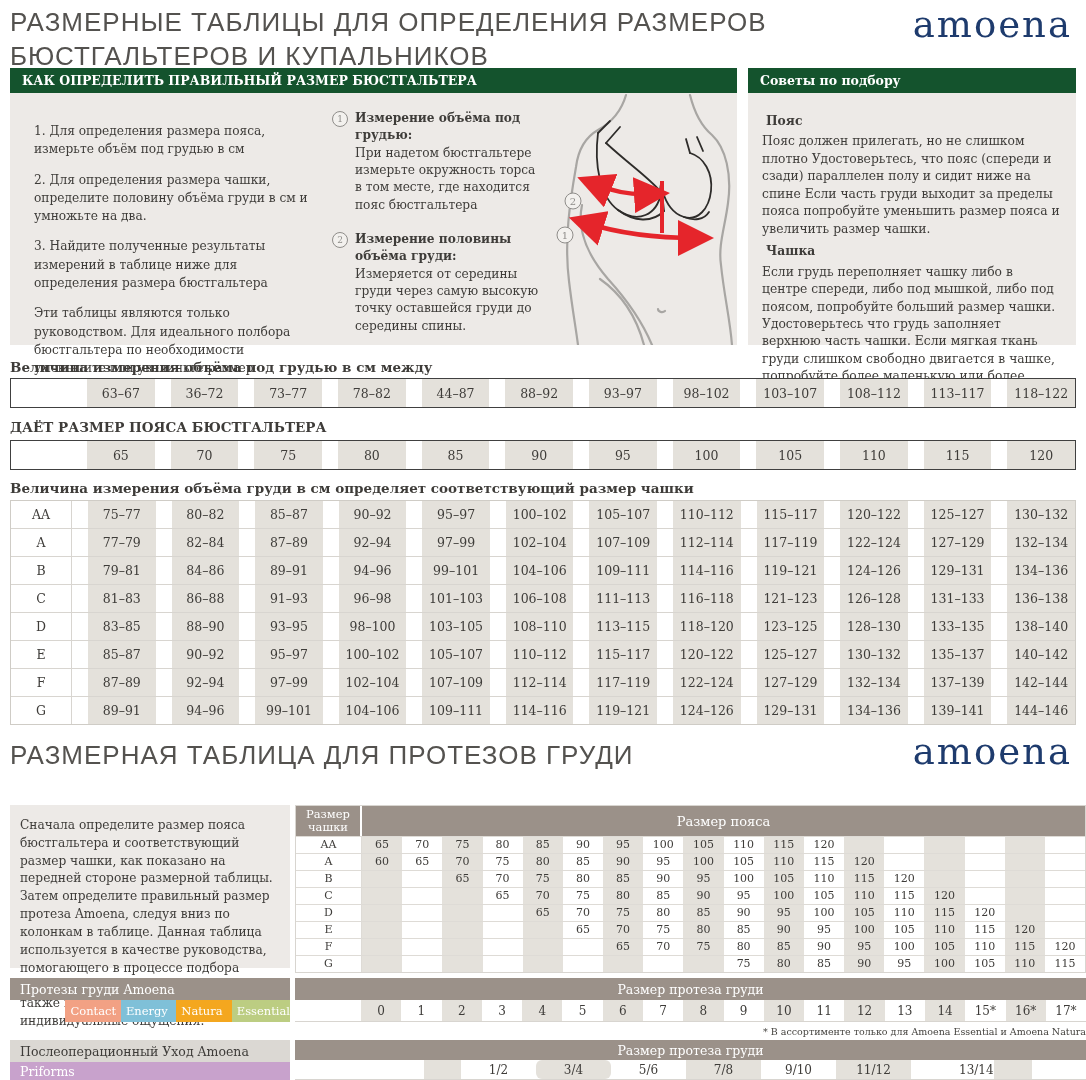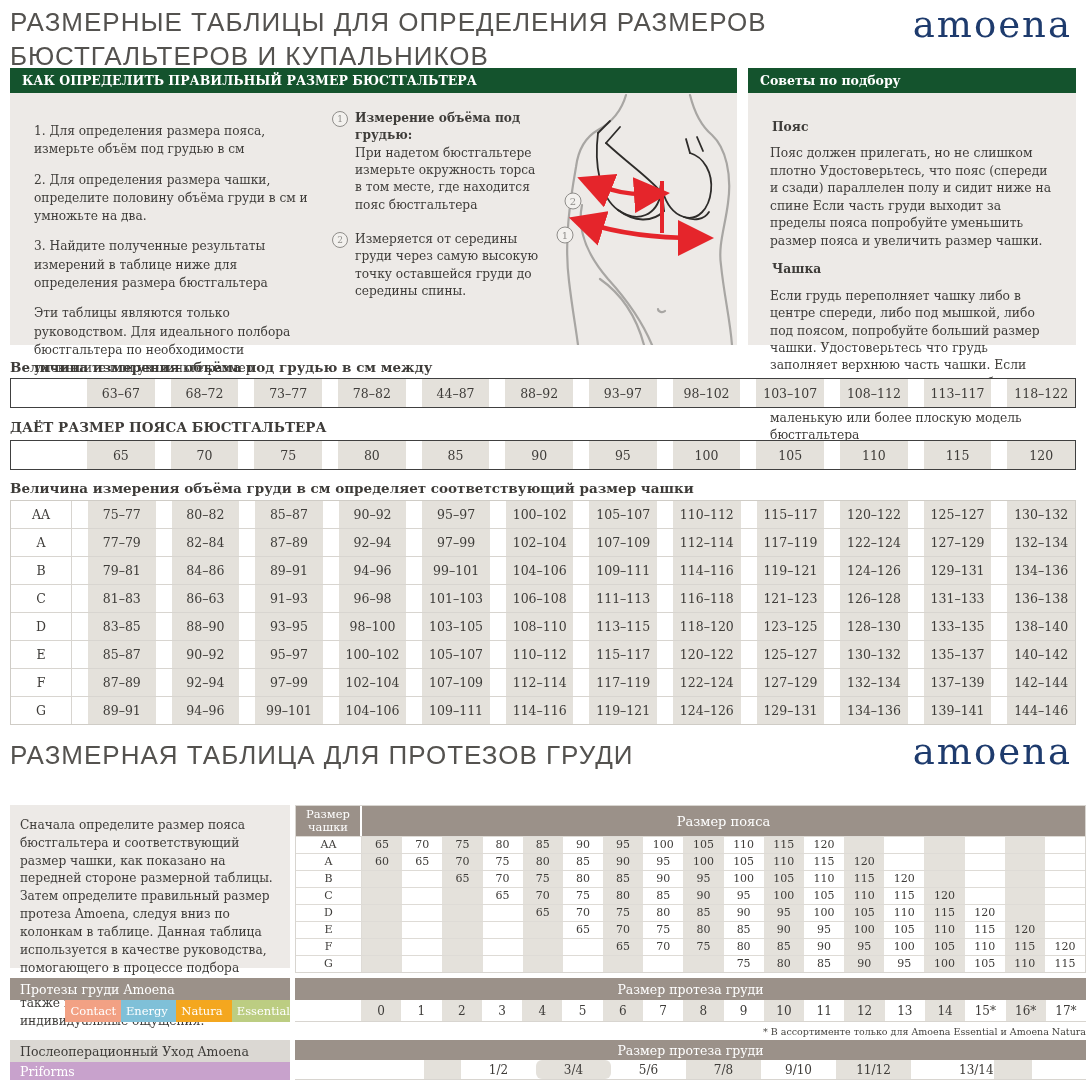--- a/index.html
+++ b/index.html
@@ -17,22 +17,22 @@
 
   .hdr-bar{background:#14532d;color:#fff;font-weight:bold;font-size:12.5px;
            display:flex;align-items:center;padding:0 12px;box-sizing:border-box;height:25px}
   #howto-hdr{left:10px;top:68px;width:727px}
   #tips-hdr{left:748px;top:68px;width:328px}
 
   .panel{background:#edeae7;box-sizing:border-box}
   #howto-panel{left:10px;top:93px;width:727px;height:252px}
   #tips-panel{left:748px;top:93px;width:328px;height:252px;padding:15px 14px;
               font-size:12.3px;line-height:1.42}
-  .tip-h{font-weight:bold;margin:10px}
-  .tip-p{margin:8px}
+  .tip-h{font-weight:bold;margin:4px}
+  .tip-p{margin:0}
 
   #howto-steps{position:absolute;left:12px;top:17px;width:302px;font-size:12.2px;line-height:1.5}
   #howto-steps p{margin:12px}
   #howto-note{margin-top:0}
   #howto-measures{position:absolute;left:322px;top:17px;width:212px;font-size:12.2px;line-height:1.42}
   .m-item{position:relative;padding-left:23px;margin-bottom:17px}
   .m-num{position:absolute;left:0;top:1px;width:14px;height:14px;border:1px solid #8f8d8a;
          border-radius:50%;color:#8f8d8a;font-size:9px;display:flex;align-items:center;
          justify-content:center;background:#f3f1ee}
   .m-title{font-weight:bold}
@@ -111,20 +111,21 @@
       <p id="howto-note">Эти таблицы являются только руководством. Для идеального полбора бюстгальтера по необходимости уменьшите или увеличьте размер</p>
     </div>
   <div id="howto-measures">
       <div class="m-item">
         <span class="m-num">1</span>
         <div class="m-title">Измерение объёма под грудью:</div>
         <div class="m-text">При надетом бюстгальтере измерьте окружность торса в том месте, где находится пояс бюстгальтера</div>
       </div>
       <div class="m-item">
         <span class="m-num">2</span>
+        <div class="m-title">Измерение половины объёма груди:</div>
         <div class="m-text">Измеряется от середины груди через самую высокую точку оставшейся груди до середины спины.</div>
       </div>
     </div>
   <div id="figure-box">
     <svg width="197" height="252" viewBox="0 0 197 252">
       <defs>
         <marker id="ah" markerWidth="8" markerHeight="8" refX="4" refY="4" orient="auto-start-reverse">
           <path d="M0,0 L8,4 L0,8 Z" fill="#e5252b"></path>
         </marker>
       </defs>
@@ -166,21 +167,21 @@
   <p class="tip-h">Пояс</p>
   <p class="tip-p">Пояс должен прилегать, но не слишком плотно Удостоверьтесь, что пояс (спереди и сзади) параллелен полу и сидит ниже на спине Если часть груди выходит за пределы пояса попробуйте уменьшить размер пояса и увеличить размер чашки.</p>
   <p class="tip-h">Чашка</p>
   <p class="tip-p">Если грудь переполняет чашку либо в центре спереди, либо под мышкой, либо под поясом, попробуйте больший размер чашки. Удостоверьтесь что грудь заполняет верхнюю часть чашки. Если мягкая ткань груди слишком свободно двигается в чашке, попробуйте более маленькую или более плоскую модель бюстгальтера</p>
 </div>
 
 <div id="cap-underbust" class="abs tbl-caption">Величина измерения объёма под грудью в см между</div>
 <div id="band-underbust" class="abs band">
     <div class="sp"></div>
     <div class="bc">63–67</div>
-    <div class="bc">68–72</div>
+    <div class="bc">36–72</div>
     <div class="bc">73–77</div>
     <div class="bc">78–82</div>
     <div class="bc">44–87</div>
     <div class="bc">88–92</div>
     <div class="bc">93–97</div>
     <div class="bc">98–102</div>
     <div class="bc">103–107</div>
     <div class="bc">108–112</div>
     <div class="bc">113–117</div>
     <div class="bc">118–122</div>
@@ -246,21 +247,21 @@
       <div class="bc">109–111</div>
       <div class="bc">114–116</div>
       <div class="bc">119–121</div>
       <div class="bc">124–126</div>
       <div class="bc">129–131</div>
       <div class="bc">134–136</div>
     </div>
     <div class="cup-row">
       <div class="lbl">C</div>
       <div class="bc">81–83</div>
-      <div class="bc">86–63</div>
+      <div class="bc">86–88</div>
       <div class="bc">91–93</div>
       <div class="bc">96–98</div>
       <div class="bc">101–103</div>
       <div class="bc">106–108</div>
       <div class="bc">111–113</div>
       <div class="bc">116–118</div>
       <div class="bc">121–123</div>
       <div class="bc">126–128</div>
       <div class="bc">131–133</div>
       <div class="bc">136–138</div>

